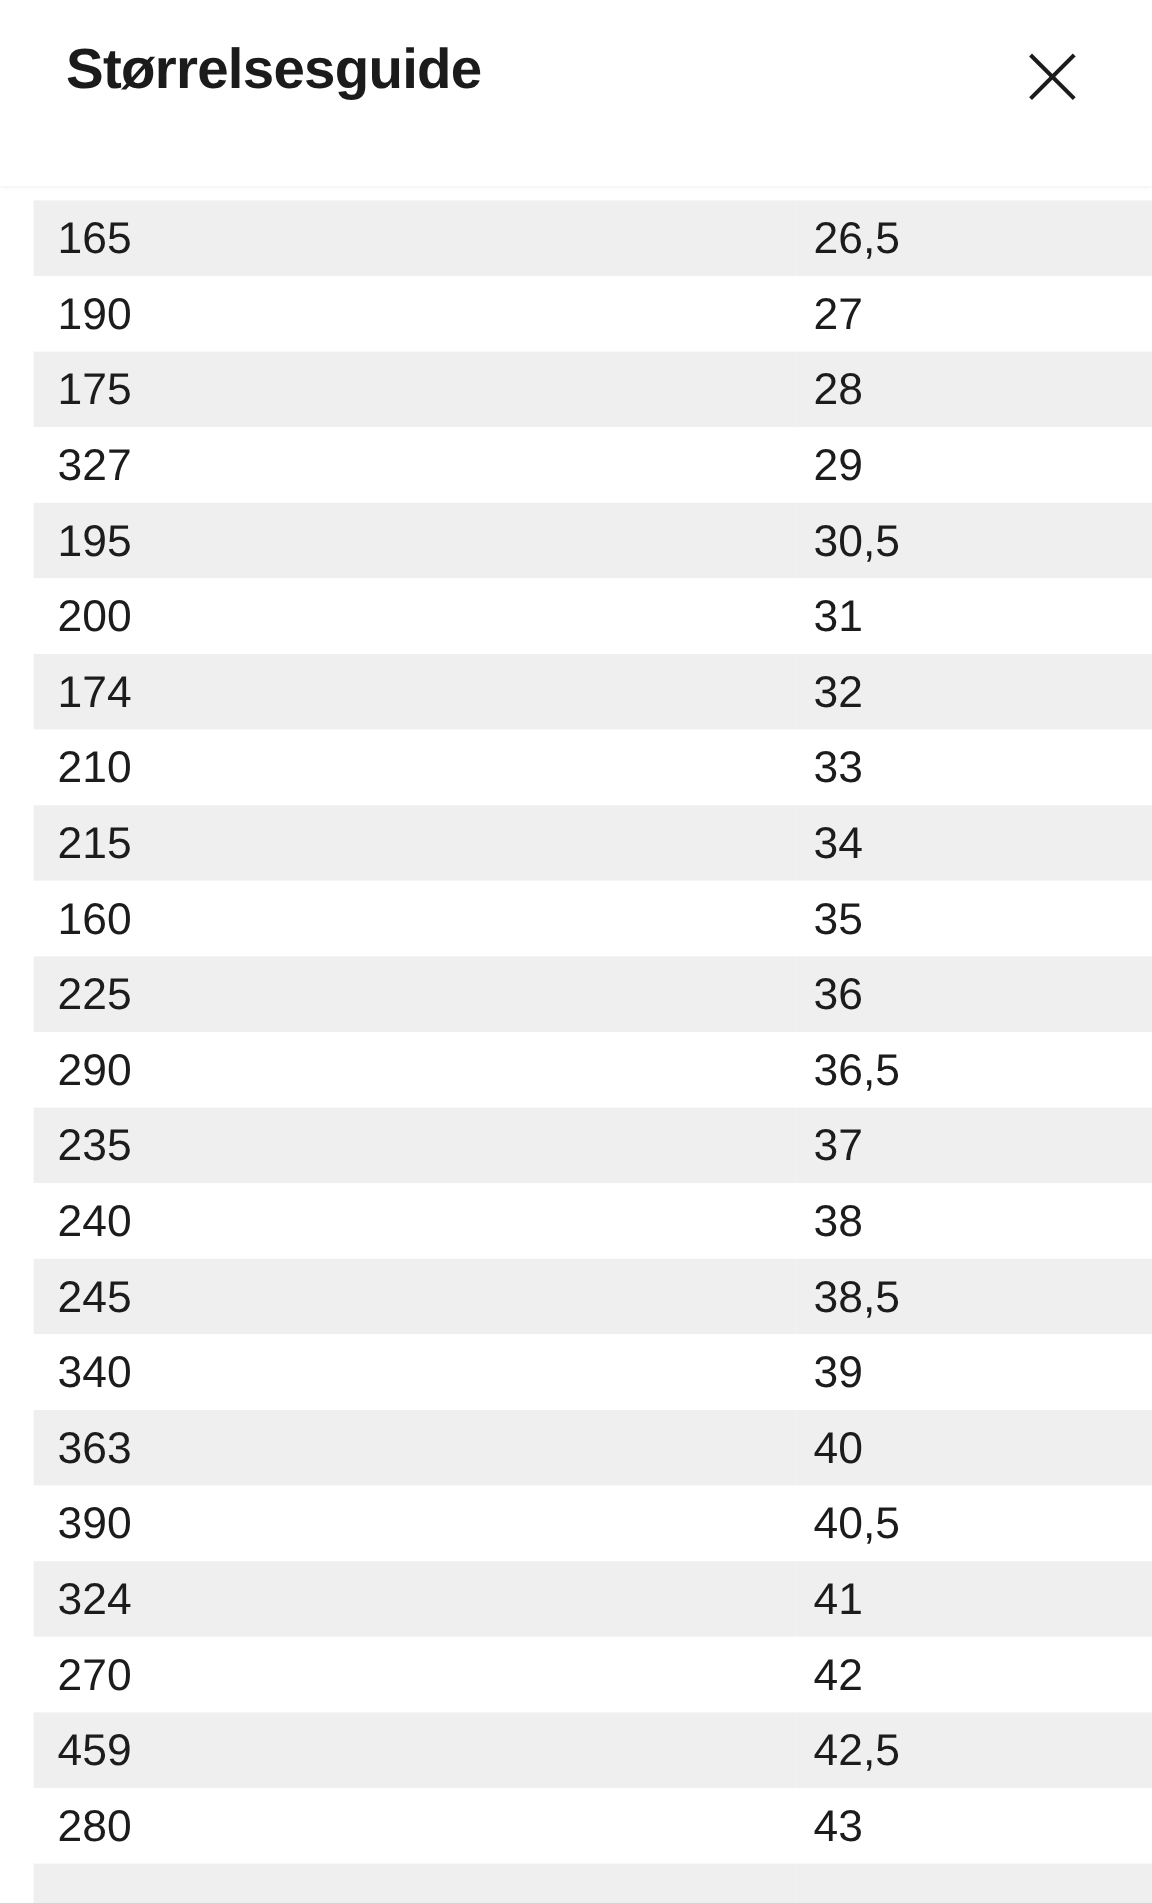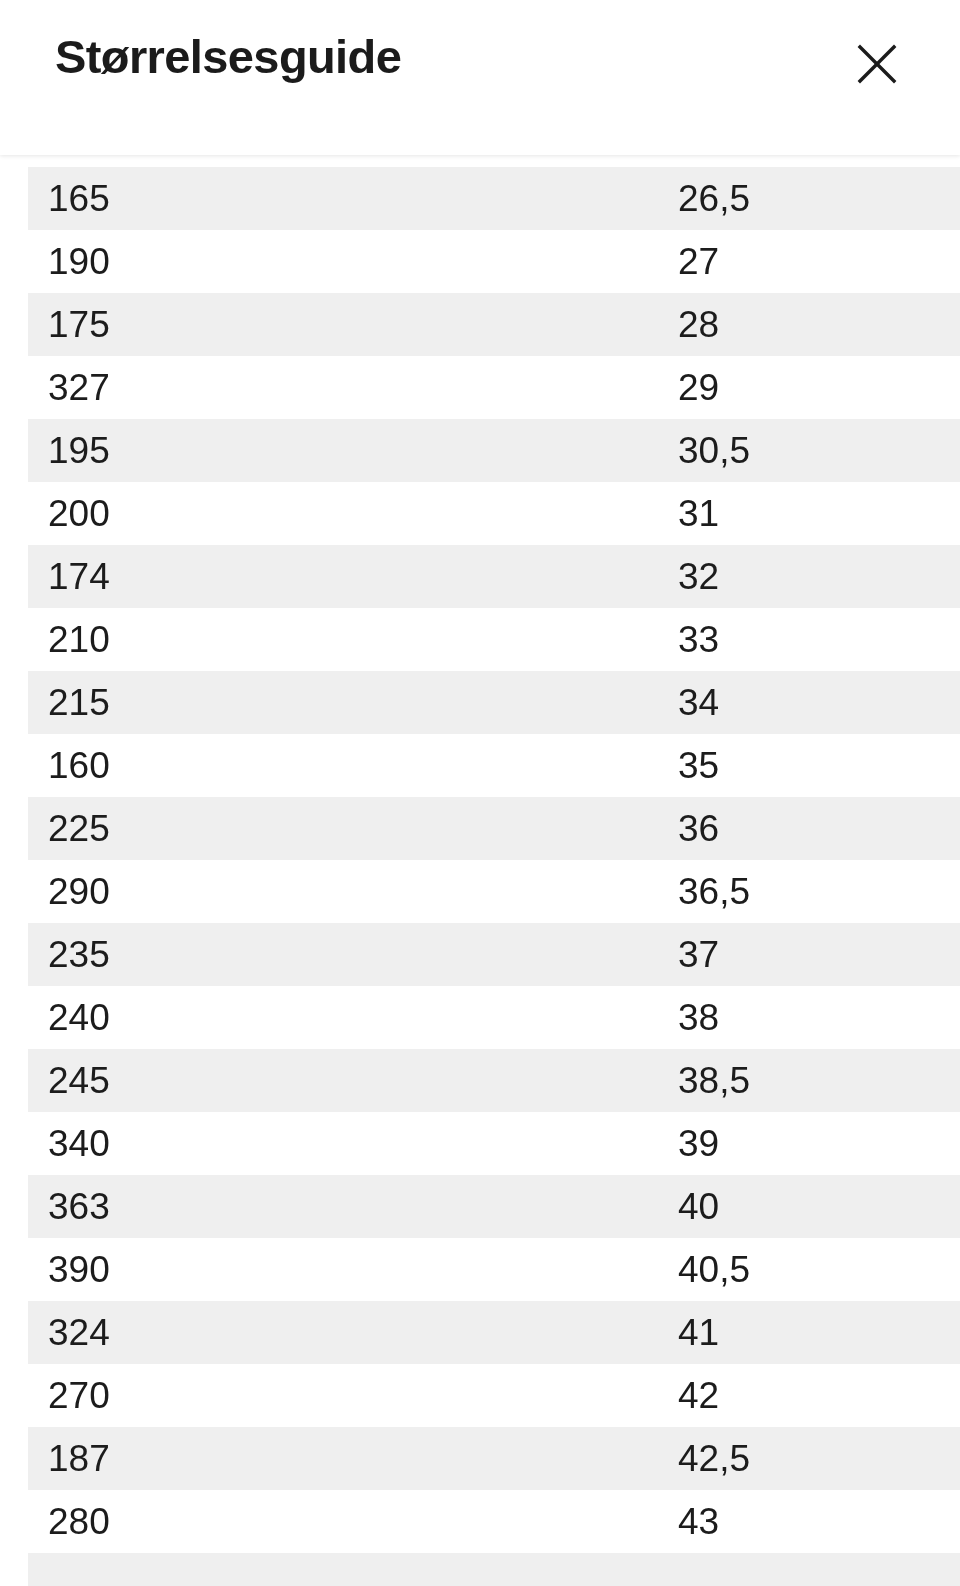--- a/index.html
+++ b/index.html
@@ -216,21 +216,21 @@
           </tr>
           <tr class="stripe">
             <td class="col-mm">324</td>
             <td class="col-eu">41</td>
           </tr>
           <tr class="plain">
             <td class="col-mm">270</td>
             <td class="col-eu">42</td>
           </tr>
           <tr class="stripe">
-            <td class="col-mm">187</td>
+            <td class="col-mm">459</td>
             <td class="col-eu">42,5</td>
           </tr>
           <tr class="plain">
             <td class="col-mm">280</td>
             <td class="col-eu">43</td>
           </tr>
           <tr class="stripe">
             <td class="col-mm"></td>
             <td class="col-eu"></td>
           </tr>

